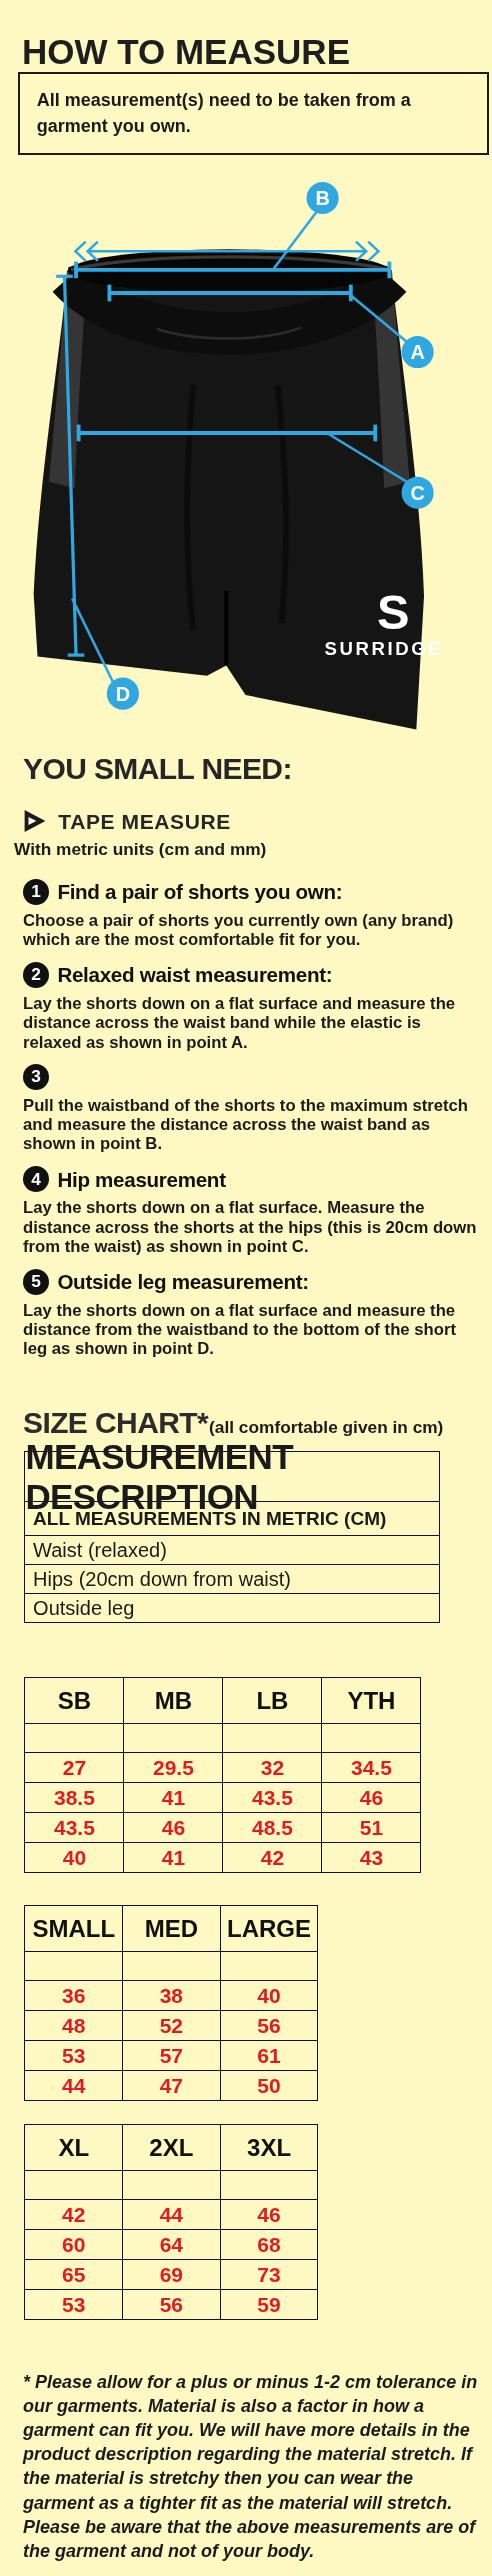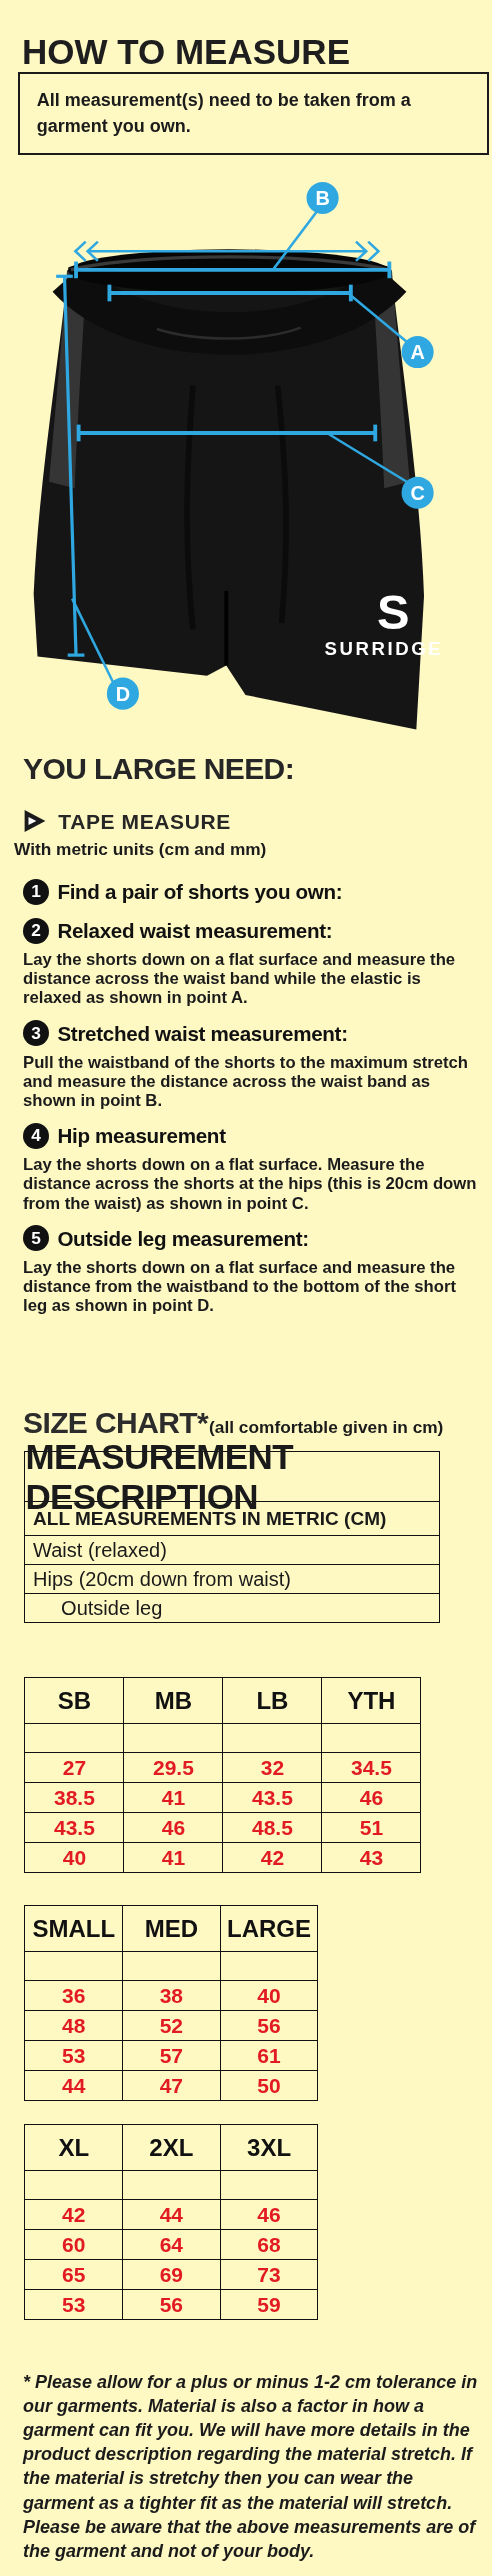--- a/index.html
+++ b/index.html
@@ -42,21 +42,21 @@
   .sc-heading{font-size:30px;font-weight:bold;color:#2c2c2c;letter-spacing:-0.6px;}
   .sc-note{font-size:17.3px;font-weight:bold;color:#1b1b1b;}
 
   .desc-table{left:24.4px;top:1451px;width:414px;border:1.9px solid #111;}
   .desc-table .hd{border-bottom:1.9px solid #111;height:49px;display:flex;align-items:center;justify-content:center;
     font-size:35px;font-weight:bold;letter-spacing:-0.6px;}
   .desc-table .sub{border-bottom:1.9px solid #111;height:33px;display:flex;align-items:center;
     padding-left:7.7px;font-size:19px;font-weight:bold;}
   .desc-table .row{border-bottom:1.9px solid #111;height:28px;display:flex;align-items:center;
     padding-left:7.7px;font-size:20px;font-weight:normal;}
-  .desc-table .row:last-child{border-bottom:none;margin-left:28px;}
+  .desc-table .row:last-child{border-bottom:none;}
 
   table.st{border-collapse:collapse;table-layout:fixed;}
   table.st th,table.st td{border:1.9px solid #111;text-align:center;padding:0;}
   table.st th{height:45px;font-size:24px;font-weight:bold;color:#111;}
   table.st td.blank{height:28px;}
   table.st td.val{height:29px;font-size:21px;font-weight:bold;color:var(--value_red,#E21B22);}
   .st-a{left:24.4px;top:1677px;width:397px;}
   .st-b{left:24.4px;top:1905px;width:294px;border-radius:12px;}
   .st-c{left:24.4px;top:2124px;width:294px;}
 
@@ -144,54 +144,54 @@
         <circle class="pt-badge" cx="650" cy="487" r="25"></circle>
         <text class="pt-letter" x="650" y="498">C</text>
       </g>
       <g>
         <circle class="pt-badge" cx="191" cy="800" r="25"></circle>
         <text class="pt-letter" x="191" y="811">D</text>
       </g>
     </svg>
   </div>
 
-  <div class="abs need-heading">YOU LARGE NEED:</div>
+  <div class="abs need-heading">YOU SMALL NEED:</div>
 
   <div class="abs tape-row">
     <span>
       <svg width="26" height="26" viewBox="0 0 40 40">
         <polygon points="4,3 36,20 4,37" fill="#1b1b1b"></polygon>
         <polygon points="10,14 22,20 10,26" fill="#ffffff"></polygon>
       </svg>
     </span>
     <span class="tape-label">TAPE MEASURE</span>
   </div>
   <div class="abs tape-note">With metric units (cm and mm)</div>
 
   <div class="abs steps">
 
     <div class="step">
       <div class="step-head">
         <span class="step-num">1</span>
         <span class="step-title">Find a pair of shorts you own:</span>
       </div>
+      <p class="step-body">Choose a pair of shorts you currently own (any brand) which are the most comfortable fit for you.</p>
     </div>
 
     <div class="step">
       <div class="step-head">
         <span class="step-num">2</span>
         <span class="step-title">Relaxed waist measurement:</span>
       </div>
       <p class="step-body">Lay the shorts down on a flat surface and measure the distance across the waist band while the elastic is relaxed as shown in point A.</p>
     </div>
 
     <div class="step">
       <div class="step-head">
         <span class="step-num">3</span>
-        <span class="step-title">Stretched waist measurement:</span>
       </div>
       <p class="step-body">Pull the waistband of the shorts to the maximum stretch and measure the distance across the waist band as shown in point B.</p>
     </div>
 
     <div class="step">
       <div class="step-head">
         <span class="step-num">4</span>
         <span class="step-title">Hip measurement</span>
       </div>
       <p class="step-body">Lay the shorts down on a flat surface. Measure the distance across the shorts at the hips (this is 20cm down from the waist) as shown in point C.</p>

